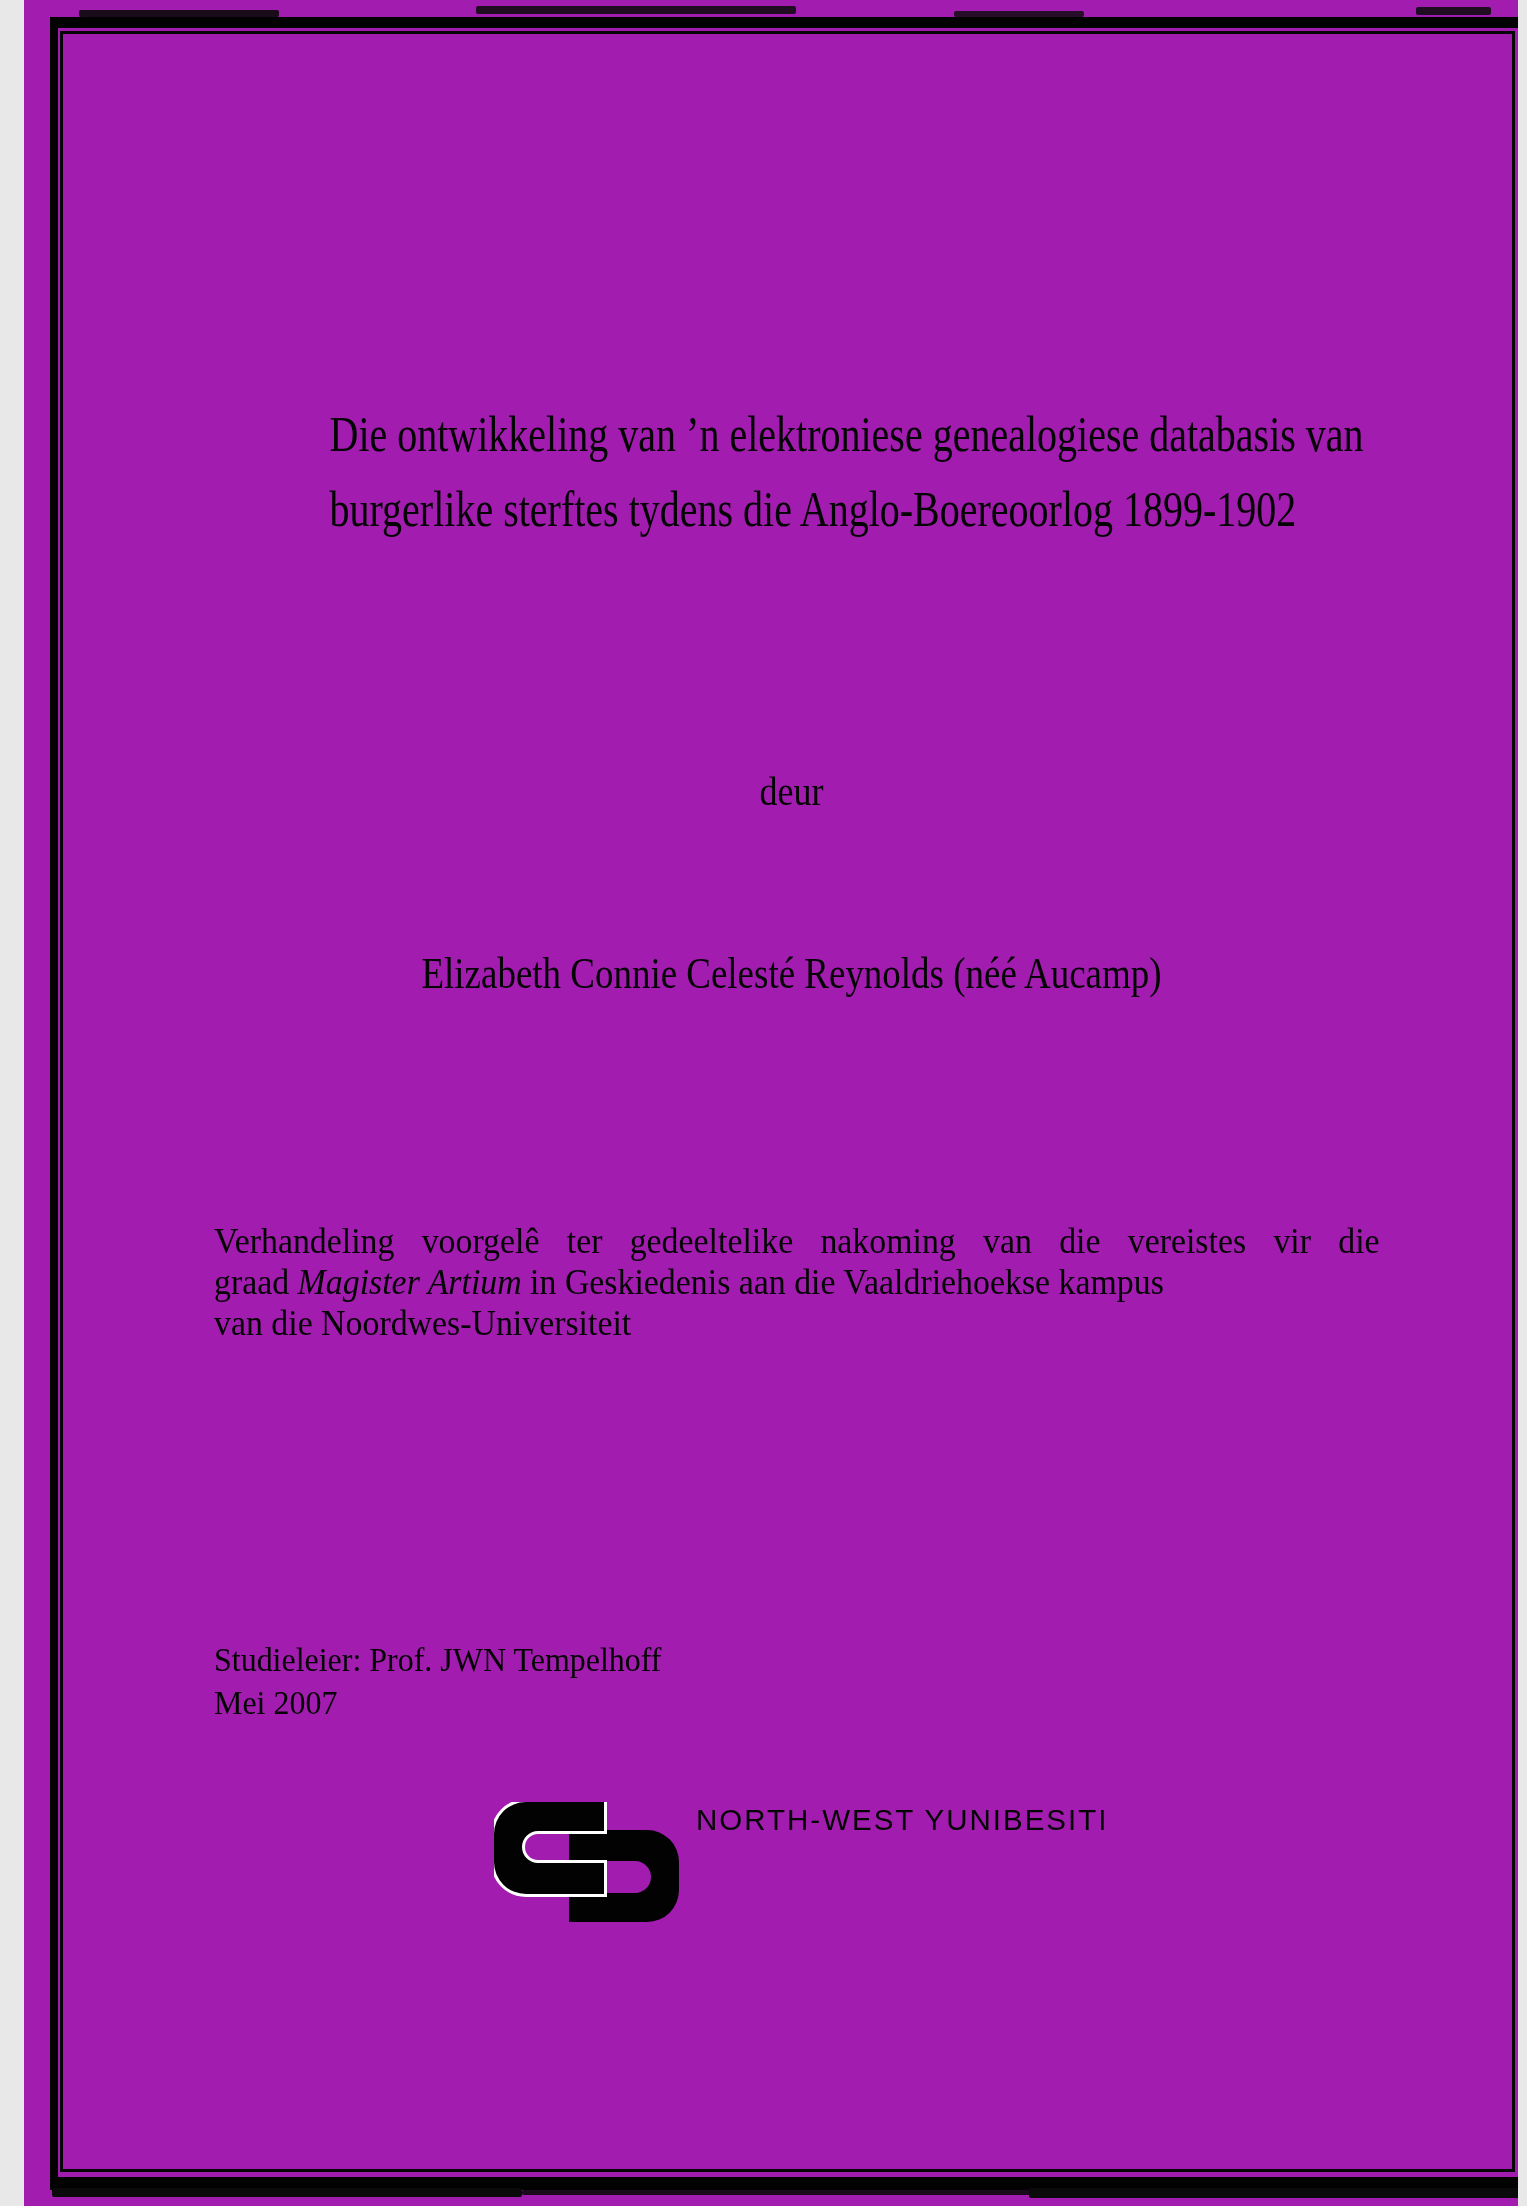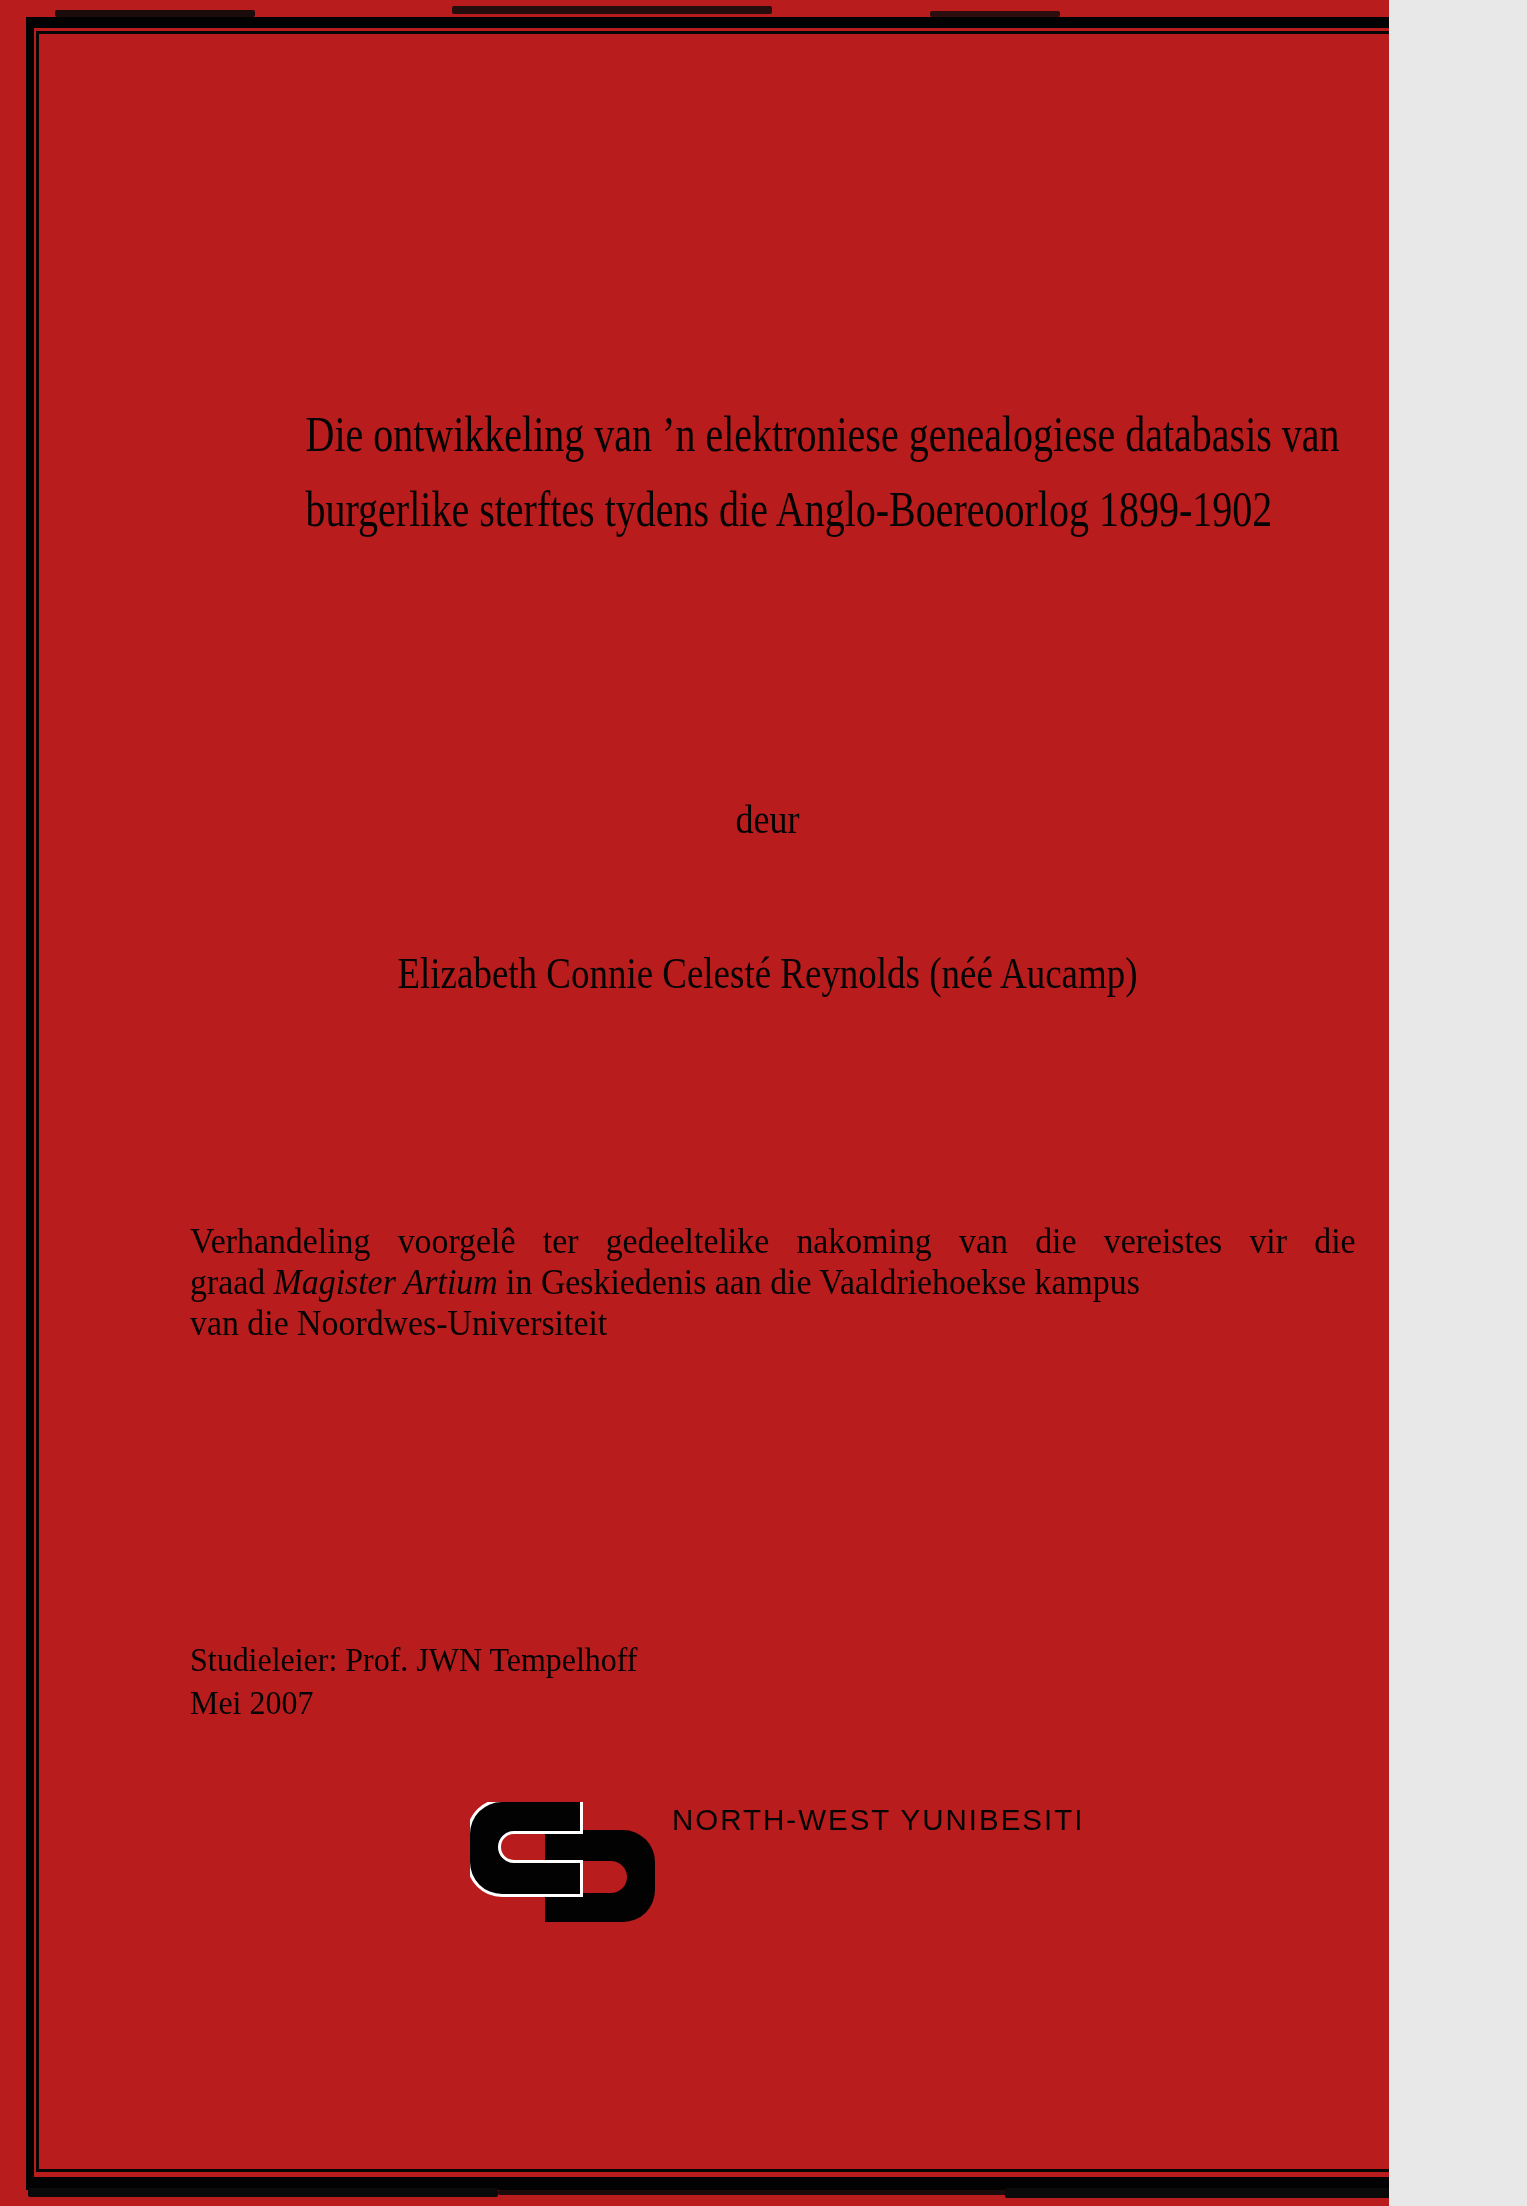--- a/index.html
+++ b/index.html
@@ -1,23 +1,24 @@
 <!DOCTYPE html>
 <html><head>
 <meta charset="utf-8">
 <style>
   html, body { margin: 0; padding: 0; background: #e8e8e8; }
   .page {
     position: relative;
-    width: 1389px;
+    width: 1494px;
     height: 2206px;
-    background: #b91c1c;
+    background: #a21caf;
     overflow: hidden;
     font-family: "Liberation Serif", "DejaVu Serif", serif;
     color: #040404;
+    margin-left: 24px;
   }
   
   .frame-outer {
     position: absolute;
     left: 26px; top: 17px;
     width: 1477px; height: 2173px;
     box-sizing: border-box;
     border-style: solid;
     border-color: #020202;
     border-width: 11px 9px 13px 8px;
@@ -35,21 +36,21 @@
   .a2 { left: 452px;  top: 6px;    width: 320px; height: 8px;  opacity: .85; }
   .a3 { left: 930px;  top: 11px;   width: 130px; height: 6px;  opacity: .8; }
   .a4 { left: 1392px; top: 7px;    width: 75px;  height: 8px;  opacity: .85; }
   .b1 { left: 28px;   top: 2188px; width: 470px; height: 9px; }
   .b2 { left: 498px;  top: 2190px; width: 510px; height: 5px;  opacity: .9; }
   .b3 { left: 1005px; top: 2188px; width: 500px; height: 10px; }
   
   .center-band { position: absolute; left: 190px; width: 1155px; text-align: center; }
   .title-band  { top: 397px; font-size: 50px; line-height: 75px; }
   .title-line  { display: block; white-space: nowrap; transform: scaleX(0.80); transform-origin: 50% 50%; }
-  .byline-band { top: 800px; font-size: 40px; line-height: 40px; }
+  .byline-band { top: 772px; font-size: 40px; line-height: 40px; }
   .byline-band span { display: inline-block; transform: scaleX(0.90); }
   .author-band { top: 951px; font-size: 44px; line-height: 46px; }
   .author-band span { display: block; white-space: nowrap; transform: scaleX(0.84); }
   .declaration {
     position: absolute; left: 190px; top: 1221px;
     width: 1240px;
     transform: scaleX(0.94); transform-origin: 0 50%;
     font-size: 36px; line-height: 41px;
     text-align: left;
   }

